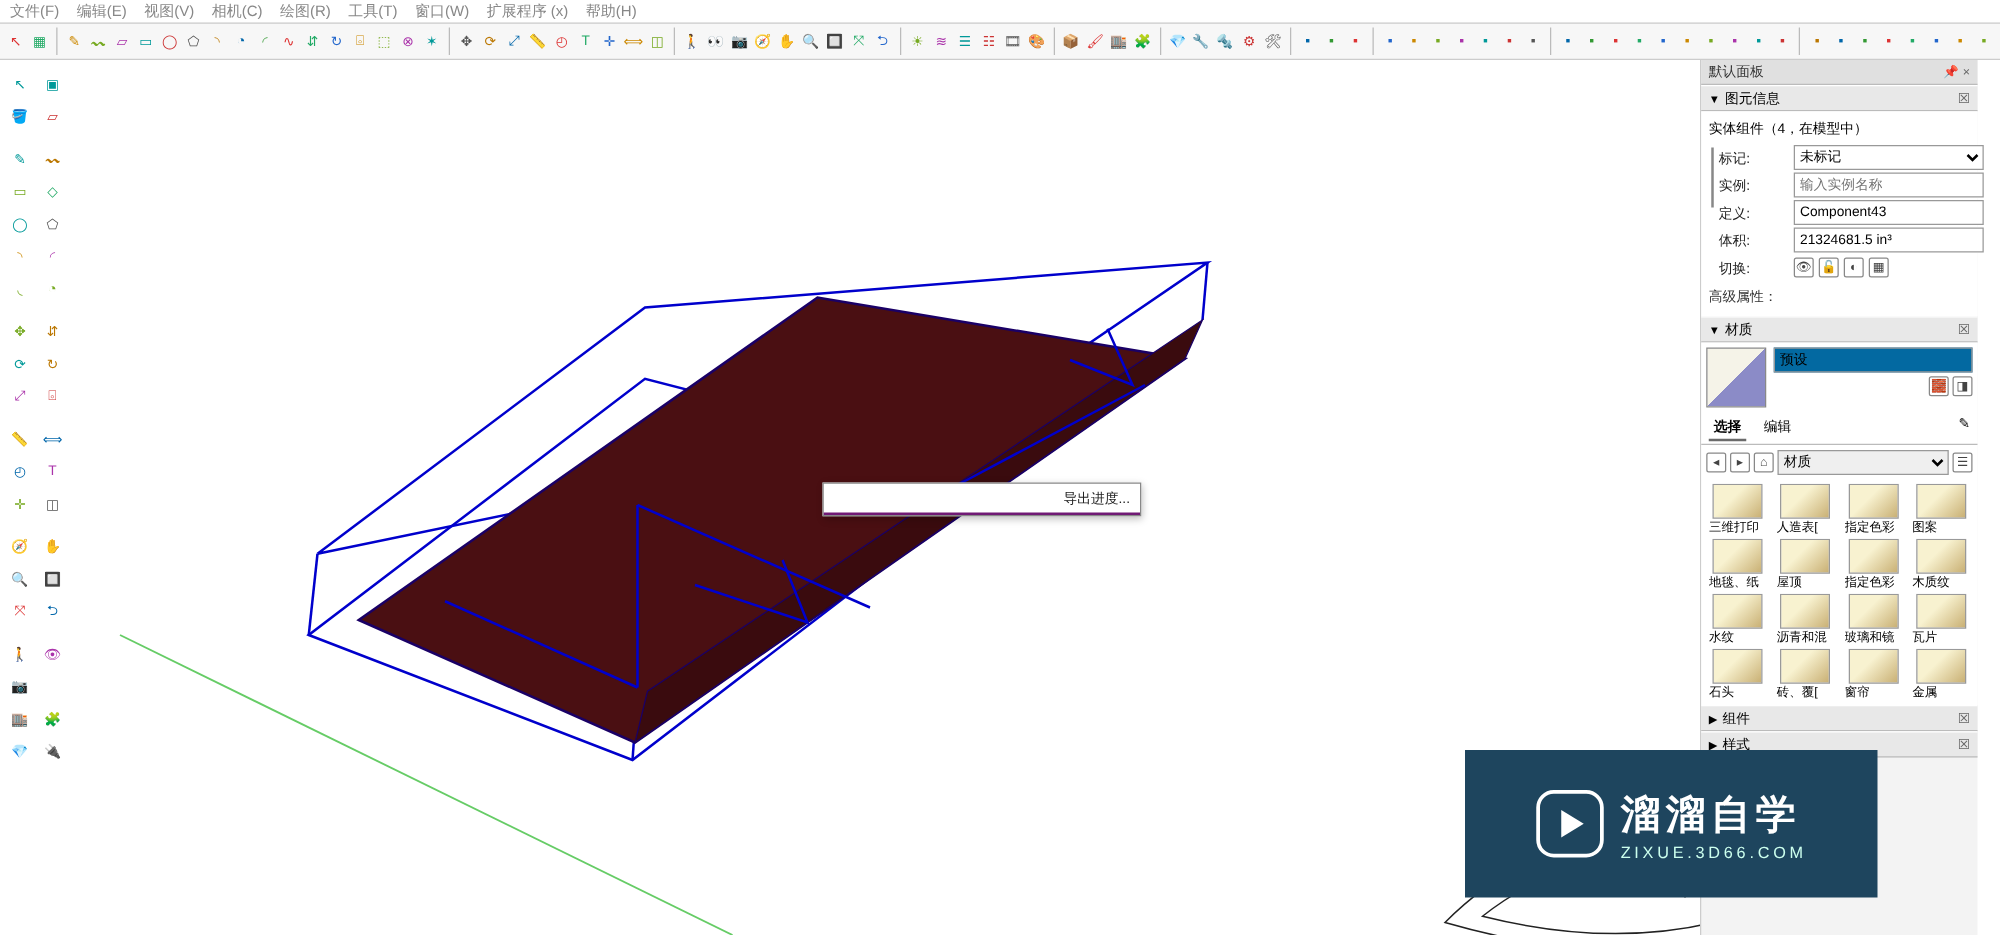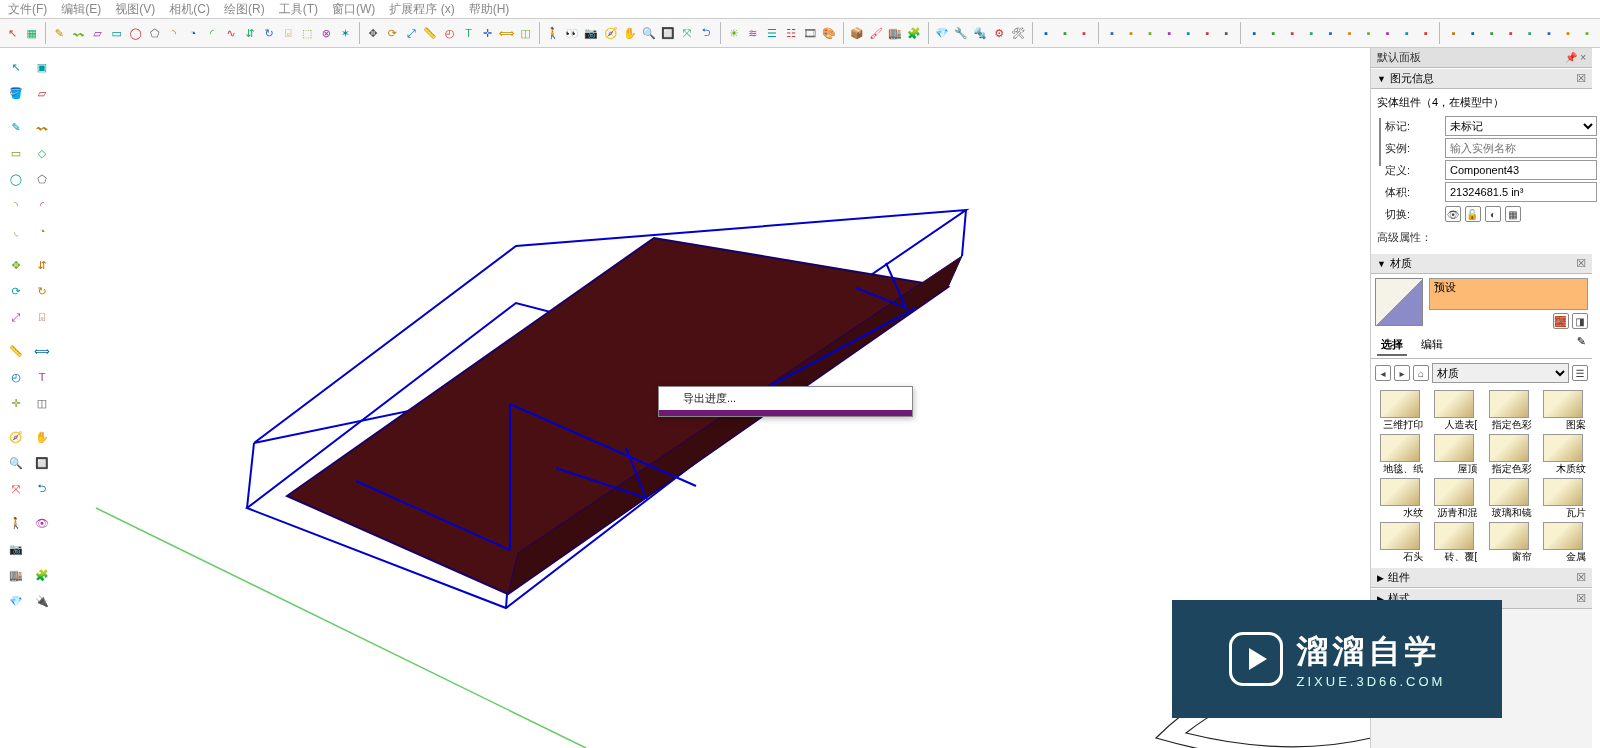--- a/index.html
+++ b/index.html
@@ -10,53 +10,53 @@
   .toolbar-main { display: flex; align-items: center; height: 30px; border-top: 1px solid #ccc; border-bottom: 1px solid #ccc; background: #f7f7f7; padding: 1px 3px; gap: 0; }
   .tb-btn { width: 24px; height: 24px; display: inline-flex; align-items: center; justify-content: center; cursor: pointer; border: 1px solid transparent; border-radius: 2px; }
   .tb-sep { width: 1px; height: 22px; background: #bbb; margin: 0 4px; }
 
   .workspace { position: absolute; top: 48px; left: 64px; right: 222px; bottom: 0; background: #fff; }
 
   .left-toolbox { position: absolute; top: 53px; left: 2px; width: 56px; display: flex; flex-wrap: wrap; gap: 2px; padding: 2px; }
   .lt-btn { width: 24px; height: 24px; display: flex; align-items: center; justify-content: center; border: 1px solid transparent; border-radius: 2px; cursor: pointer; }
   .lt-gap { width: 52px; height: 6px; }
 
-  .right-panel { position: absolute; top: 48px; right: 8px; width: 222px; bottom: 0; background: #f3f3f3; border-left: 1px solid #ccc; }
+  .right-panel { position: absolute; top: 48px; right: 18px; width: 222px; bottom: 0; background: #f3f3f3; border-left: 1px solid #ccc; }
   .panel-title { background: #e0e0e0; color: #333; font-size: 11px; padding: 2px 6px; border-bottom: 1px solid #bbb; display: flex; align-items: center; justify-content: space-between; }
   .panel-title .pin { font-size: 10px; color: #666; }
   .panel-section { background: #e8e8e8; border-top: 1px solid #fff; border-bottom: 1px solid #bbb; font-size: 11px; padding: 2px 6px; display: flex; align-items: center; gap: 4px; cursor: pointer; }
   .panel-section .arrow { font-size: 9px; }
   .panel-section .closebtn { margin-left: auto; color: #666; }
   .panel-body { background: #fff; font-size: 11px; padding: 4px; }
   .entity-row { display: flex; align-items: center; margin: 2px 0; }
   .entity-label { width: 60px; text-align: left; padding-right: 6px; color: #222; }
   .entity-input { flex: 1; border: 1px solid #999; height: 20px; padding: 1px 4px; font-size: 11px; }
   .entity-select { flex: 1; border: 1px solid #999; height: 20px; font-size: 11px; background: #fff; }
   .thumb-square { width: 48px; height: 48px; border: 1px solid #888; margin: 4px; background: linear-gradient(135deg, #f5f3e8 50%, #8b8bc7 50%); }
   .icon-row { display: flex; gap: 4px; padding: 2px 0 2px 68px; }
   .mini-icon { width: 16px; height: 16px; border: 1px solid #888; display: flex; align-items: center; justify-content: center; font-size: 10px; color: #444; cursor: pointer; border-radius: 2px; }
 
   .material-body { background: #fff; }
   .material-top { display: flex; align-items: flex-start; padding: 4px; }
   .mat-thumb { width: 48px; height: 48px; border: 1px solid #888; background: linear-gradient(135deg, #f5f3e8 50%, #8b8bc7 50%); margin-right: 6px; }
   .mat-presets { flex: 1; display: flex; flex-direction: column; gap: 3px; }
-  .mat-preset-btn { border: 1px solid #999; background: #fdba74; height: 32px; font-size: 11px; text-align: left; padding: 1px 4px; cursor: pointer; }
+  .mat-preset-btn { border: 1px solid #999; background: #0369a1; height: 20px; font-size: 11px; text-align: left; padding: 1px 4px; cursor: pointer; }
   .mat-tabs { display: flex; gap: 10px; padding: 2px 6px; border-bottom: 1px solid #bbb; font-size: 11px; }
   .mat-tab { padding: 2px 4px; cursor: pointer; border-bottom: 2px solid transparent; }
   .mat-tab.active { border-bottom-color: #6a6a6a; font-weight: bold; }
   .mat-pencil { margin-left: auto; }
   .mat-selectrow { display: flex; align-items: center; gap: 3px; padding: 4px; }
   .mat-selectrow select { flex: 1; height: 20px; border: 1px solid #999; font-size: 11px; }
   .mat-grid { display: grid; grid-template-columns: repeat(4, 1fr); gap: 2px; padding: 3px; max-height: 180px; overflow-y: auto; }
   .mat-cell { display: flex; flex-direction: column; align-items: center; font-size: 10px; cursor: pointer; overflow: hidden; }
   .mat-cell-thumb { width: 40px; height: 28px; background: linear-gradient(135deg, #f8f2d0 40%, #c9b074 100%); border: 1px solid #999; }
-  .mat-cell-label { white-space: nowrap; overflow: hidden; text-overflow: ellipsis; width: 46px; text-align: right; }
+  .mat-cell-label { white-space: nowrap; overflow: hidden; text-overflow: ellipsis; width: 46px; text-align: left; }
 
   .progress-dialog { position: absolute; top: 386px; left: 658px; width: 255px; border: 1px solid #888; background: #fff; box-shadow: 1px 2px 6px rgba(0,0,0,0.25); font-size: 11px; }
-  .progress-title { padding: 4px 24px; color: #222; border-bottom: 6px solid #701a75; }
+  .progress-title { padding: 4px 8px; color: #222; border-bottom: 2px solid #701a75; text-align: right; }
   .progress-body { padding: 6px 8px; }
   .progress-row { display: flex; align-items: center; justify-content: space-between; }
   .progress-stop { border: 1px solid #888; width: 64px; height: 18px; font-size: 11px; background: #f3f3f3; display: flex; align-items: center; justify-content: center; cursor: pointer; }
   .progress-track { margin-top: 6px; height: 14px; border: 0; position: relative; background: #fff; }
   .progress-fill { position: absolute; left: 0; top: 0; bottom: 0; width: 10%; background: #0a7de1; }
   .progress-pct { position: absolute; left: 0; right: 0; top: 0; bottom: 0; display: flex; align-items: center; justify-content: center; font-size: 11px; color: #111; }
 
   .watermark { position: absolute; right: 98px; bottom: 30px; width: 330px; height: 118px; background: #1e455e; display: flex; align-items: center; justify-content: center; }
   .wm-inner { display: flex; align-items: center; gap: 14px; }
   .wm-icon { width: 54px; height: 54px; border: 3px solid #fff; border-radius: 14px; display: flex; align-items: center; justify-content: center; }

